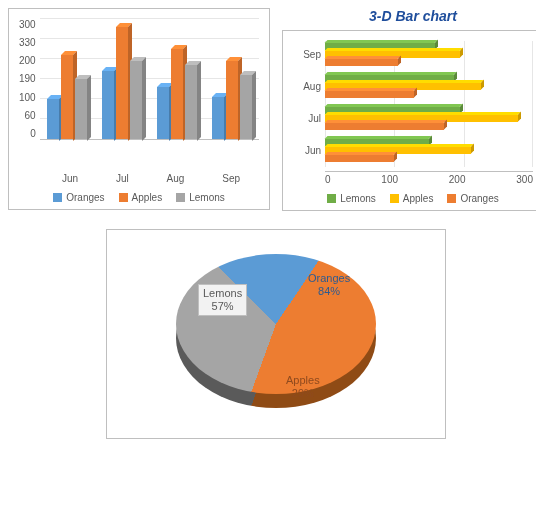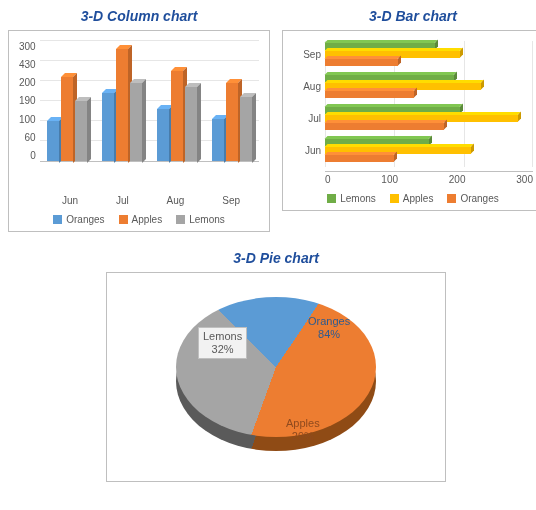--- a/index.html
+++ b/index.html
@@ -249,26 +249,25 @@
     left: 140px; top: 130px;
     color: #8f4a1e;
   }
 </style>
 </head>
 <body>
 
 <div class="top-row">
 
   <div class="chart-block">
-    <div class="chart-title">3-D Column chart</div>
     <div class="chart-box">
       <div class="col-area">
         <div class="col-yaxis">
           <span>300</span>
-          <span>430</span>
+          <span>330</span>
           <span>200</span>
           <span>190</span>
           <span>100</span>
           <span>60</span>
           <span>0</span>
         </div>
         <div class="col-plot">
           <div class="col-grid" style="bottom:20px"></div>
           <div class="col-grid" style="bottom:40px"></div>
           <div class="col-grid" style="bottom:60px"></div>
@@ -383,28 +382,27 @@
           <span class="swatch" style="background:#ed7d31"></span>
           <span>Oranges</span>
         </div>
       </div>
     </div>
   </div>
 
 </div>
 
 <div class="pie-block">
-  <div class="chart-title">3-D Pie chart</div>
   <div class="pie-box">
     <div class="pie-wrap">
       <div class="pie-base"></div>
       <div class="pie-top"></div>
       <div class="pie-label lemons">
         <span>Lemons</span><br>
-        <span>32%</span>
+        <span>57%</span>
       </div>
       <div class="pie-label oranges">
         <span>Oranges</span><br>
         <span>84%</span>
       </div>
       <div class="pie-label apples">
         <span>Apples</span><br>
         <span>29%</span>
       </div>
     </div>

